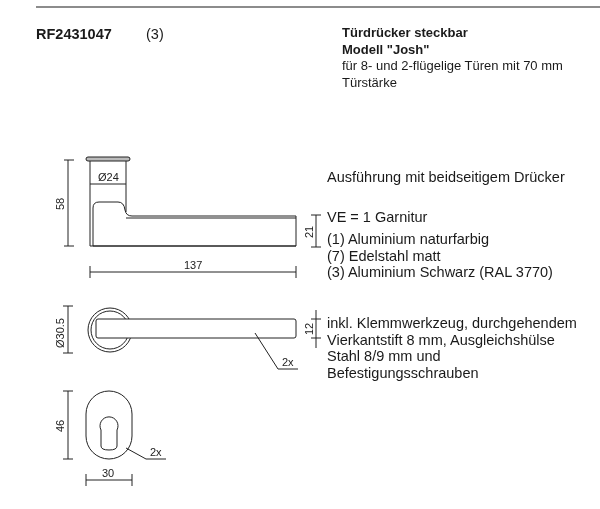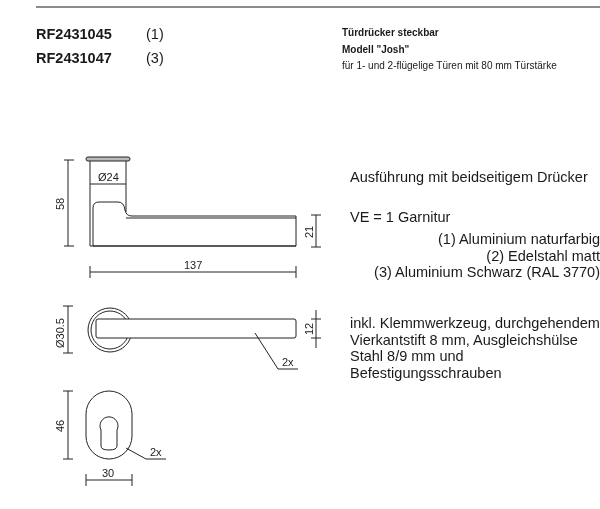--- a/index.html
+++ b/index.html
@@ -3,54 +3,50 @@
 <meta charset="utf-8">
 <style>
   html, body { margin:0; padding:0; background:#fff; }
   body { width:600px; height:509px; position:relative; overflow:hidden;
          font-family:"Liberation Sans", sans-serif; color:#1a1a1a; }
   .rule { position:absolute; left:36px; top:6px; width:564px; height:2px; background:#8c8c8c; }
   .codes { position:absolute; left:36px; top:25px; }
   .code-row { height:24px; display:flex; font-size:14.5px; line-height:18px; }
   .code { width:110px; font-weight:bold; }
   .num { font-weight:normal; }
-  .text { position:absolute; left:342px; top:25px; width:250px; font-size:10px; line-height:16.5px; }
+  .text { position:absolute; left:342px; top:25px; width:250px; font-size:13px; line-height:16.5px; }
   .title { font-weight:bold; }
-  .block { position:absolute; left:350px; width:250px; font-size:14.5px; line-height:16.5px; }
+  .block { position:absolute; left:327px; width:250px; font-size:14.5px; line-height:16.5px; }
   .bold { font-weight:normal; }
   svg { position:absolute; left:0; top:0; }
   .dim { font-family:"Liberation Sans", sans-serif; font-size:11px; fill:#222; }
 </style>
 </head>
 <body>
 
 <div class="rule"></div>
 
 <div class="codes">
   <div class="code-row">
-    <span class="code">RF2431045</span>
-    <span class="num">(1)</span>
-  </div>
-  <div class="code-row">
     <span class="code">RF2431047</span>
     <span class="num">(3)</span>
   </div>
 </div>
 
 <div class="text">
   <div class="title">Türdrücker steckbar</div>
   <div class="title">Modell "Josh"</div>
-  <div>für 1- und 2-flügelige Türen mit 80 mm Türstärke</div>
+  <div>für 8- und 2-flügelige Türen mit 70 mm Türstärke</div>
 </div>
 
 <div class="block" style="top:169px;">Ausführung mit beidseitigem Drücker</div>
 <div class="block bold" style="top:209px;">VE = 1 Garnitur</div>
-<div class="block" style="top:231px;text-align:right;">
+<div class="block" style="top:231px;">
   <div>(1) Aluminium naturfarbig</div>
-  <div>(2) Edelstahl matt</div>
+  <div>(7) Edelstahl matt</div>
   <div>(3) Aluminium Schwarz (RAL 3770)</div>
 </div>
 <div class="block" style="top:315px;">inkl. Klemmwerkzeug, durchgehendem Vierkantstift 8 mm, Ausgleichshülse Stahl 8/9 mm und Befestigungsschrauben</div>
 
 <svg width="600" height="509" viewBox="0 0 600 509">
   <g stroke="#222" fill="none" stroke-width="1">
 
     <g>
       <rect x="86" y="157" width="44" height="4" rx="2" fill="#bbb"></rect>
       <line x1="90" y1="161" x2="90" y2="246"></line>

